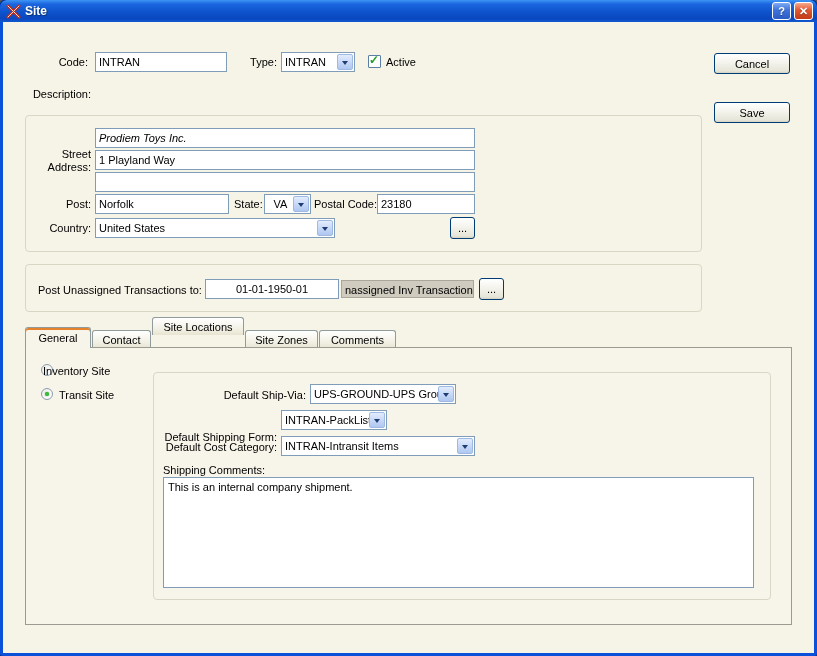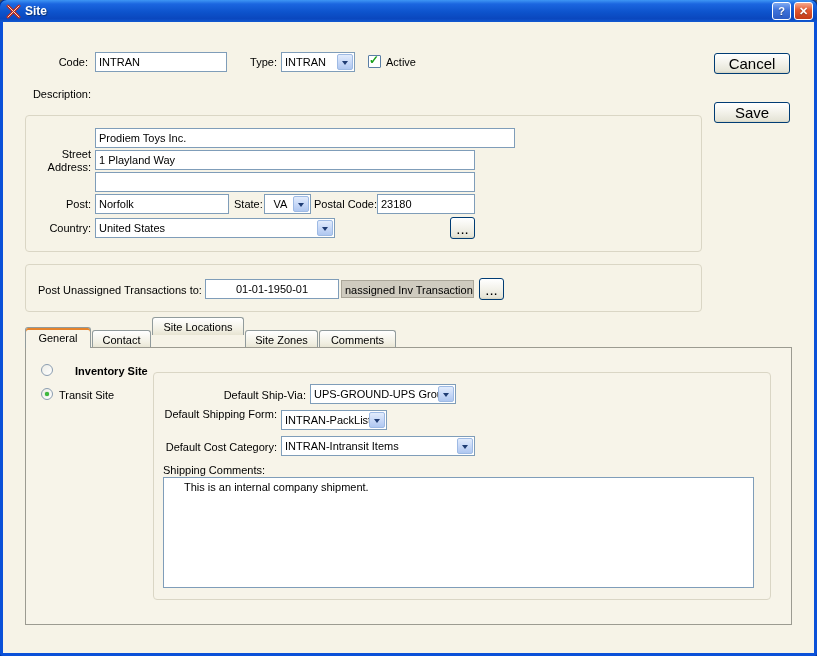--- a/index.html
+++ b/index.html
@@ -55,21 +55,21 @@
     width:16px; height:16px; margin:0 1px 0 auto; flex:0 0 16px; border-radius:2px;
     border:1px solid #9EBAE4;
     background:linear-gradient(180deg,#E2ECFC 0%,#CBDBF8 45%,#AFC7F0 100%);
     display:flex; align-items:center; justify-content:center;
   }
   .tri { width:0; height:0; border:3px solid transparent; border-top:4px solid #1F3C73; margin-top:4px; }
 
   .btn {
     position:absolute; height:21px; border:1px solid #003C74; border-radius:3px;
     background:linear-gradient(180deg,#FFFFFF 0%,#F4F3EC 45%,#E6E5D8 90%,#D4D3C2 100%);
-    font-family:"Liberation Sans", sans-serif; font-size:15px; color:#000;
+    font-family:"Liberation Sans", sans-serif; font-size:11px; color:#000;
     display:flex; align-items:center; justify-content:center; cursor:pointer;
   }
 
   .groupbox { position:absolute; border:1px solid #DAD6C5; border-radius:4px; background:transparent; }
 
   .checkbox {
     position:absolute; width:13px; height:13px; background:#fff;
     border:1px solid #5A7EA5; border-radius:1px;
   }
   .checkbox .mark { position:absolute; left:0px; top:-3px; color:#1BA01B; font-size:12px; font-weight:bold; }
@@ -97,21 +97,21 @@
   .tabpanel { position:absolute; border:1px solid #9C9B91; background:#F7F4E9; z-index:2; }
 
   .acct-desc {
     position:absolute; height:18px; line-height:14px; padding:2px 3px;
     background:#CFCBBF; border:1px solid #AAA699; color:#000;
     overflow:hidden; white-space:nowrap;
   }
 
   textarea.ship-comments {
     position:absolute; border:1px solid #7F9DB9; background:#fff; resize:none;
-    font-family:"Liberation Sans", sans-serif; font-size:11px; padding:3px 20px; color:#000;
+    font-family:"Liberation Sans", sans-serif; font-size:11px; padding:3px 4px; color:#000;
   }
 </style>
 </head>
 <body>
 
 <div class="window">
 
   <div class="titlebar">
     <span class="app-icon">
       <svg width="15" height="15" viewBox="0 0 15 15">
@@ -142,21 +142,21 @@
     </span>
     <div class="lbl" style="left:383px; top:33px;">Active</div>
 
     <button class="btn" style="left:711px; top:31px; width:76px;">Cancel</button>
     <button class="btn" style="left:711px; top:57px; width:76px;margin-top:23px;">Save</button>
 
     <div class="lbl r" style="left:22px; top:65px; width:66px;">Description:</div>
 
     <div class="groupbox" style="left:22px; top:93px; width:677px; height:137px;"></div>
     <div class="lbl r" style="left:28px; top:126px; width:60px; height:26px; line-height:13px; white-space:normal;">Street Address:</div>
-    <input class="tb" style="left: 92px; top: 106px; width: 420px;" value="Prodiem Toys Inc.">
+    <input class="tb" style="left: 92px; top: 106px; width: 380px; font-style: italic;" value="Prodiem Toys Inc.">
     <input class="tb" style="left: 92px; top: 128px; width: 380px;" value="1 Playland Way">
     <input class="tb" style="left: 92px; top: 150px; width: 380px;" value="">
 
     <div class="lbl r" style="left:40px; top:175px; width:48px;">Post:</div>
     <input class="tb" style="left: 92px; top: 172px; width: 134px;" value="Norfolk">
 
     <div class="lbl" style="left:231px; top:175px;">State:</div>
     <div class="combo" style="left:261px; top:172px; width:47px;text-align:center;">
       <span class="val">VA</span>
       <span class="combo-arrow">
@@ -184,36 +184,36 @@
 
     <div class="tab active" style="left:22px; top:305px; width:66px;">General</div>
     <div class="tab" style="left:89px; top:308px; width:59px;">Contact</div>
     <div class="tab" style="left:149px; top:295px; width:92px;">Site Locations</div>
     <div class="tab" style="left:242px; top:308px; width:73px;">Site Zones</div>
     <div class="tab" style="left:316px; top:308px; width:77px;">Comments</div>
 
     <div class="tabpanel" style="left:22px; top:325px; width:767px; height:278px;"></div>
 
     <span class="radio" style="left:38px; top:342px; z-index:4;"></span>
-    <div class="lbl" style="left:72px; top:342px; z-index:4;font-weight:bold;">Inventory Site</div>
+    <div class="lbl" style="left:40px; top:342px; z-index:4;">Inventory Site</div>
 
     <span class="radio on" style="left:38px; top:366px; z-index:4;"></span>
     <div class="lbl" style="left:56px; top:366px; z-index:4;">Transit Site</div>
 
     <div class="groupbox" style="left:150px; top:350px; width:618px; height:228px; z-index:4;"></div>
 
     <div class="lbl r" style="left:180px; top:366px; width:123px; z-index:5;">Default Ship-Via:</div>
     <div class="combo" style="left:307px; top:362px; width:146px; z-index:5;">
       <span class="val">UPS-GROUND-UPS Ground</span>
       <span class="combo-arrow">
           <span class="tri"></span>
         </span>
     </div>
 
-    <div class="lbl r" style="left:150px; top:385px; width:124px; z-index:5;">Default Shipping Form:</div>
+    <div class="lbl r" style="left:150px; top:408px; width:124px; z-index:5;">Default Shipping Form:</div>
     <div class="combo" style="left:278px; top:388px; width:106px; z-index:5;">
       <span class="val">INTRAN-PackList</span>
       <span class="combo-arrow">
           <span class="tri"></span>
         </span>
     </div>
 
     <div class="lbl r" style="left:150px; top:418px; width:124px; z-index:5;">Default Cost Category:</div>
     <div class="combo" style="left:278px; top:414px; width:194px; z-index:5;">
       <span class="val">INTRAN-Intransit Items</span>

